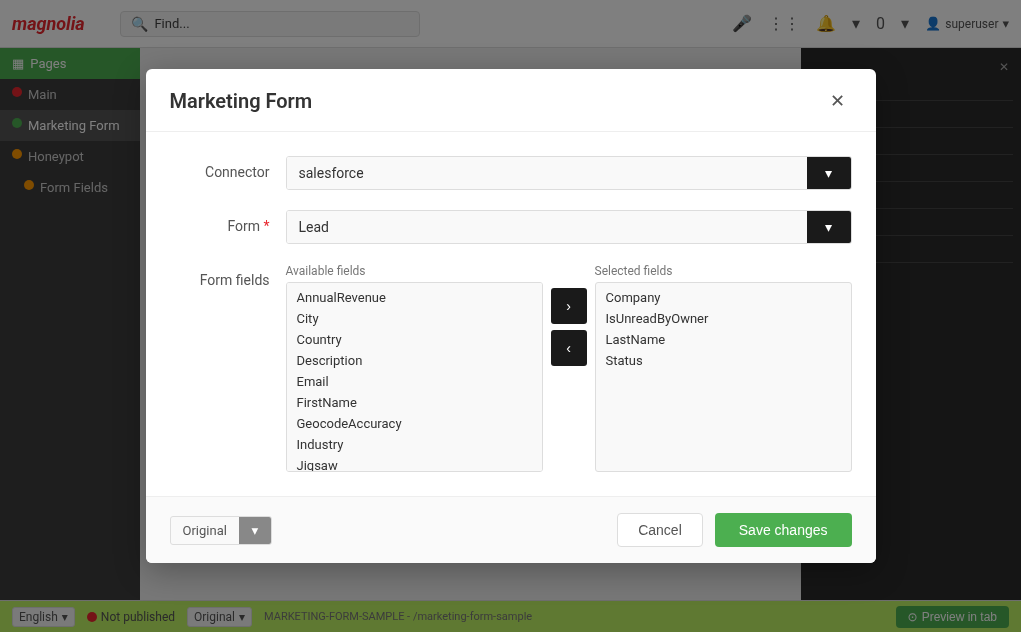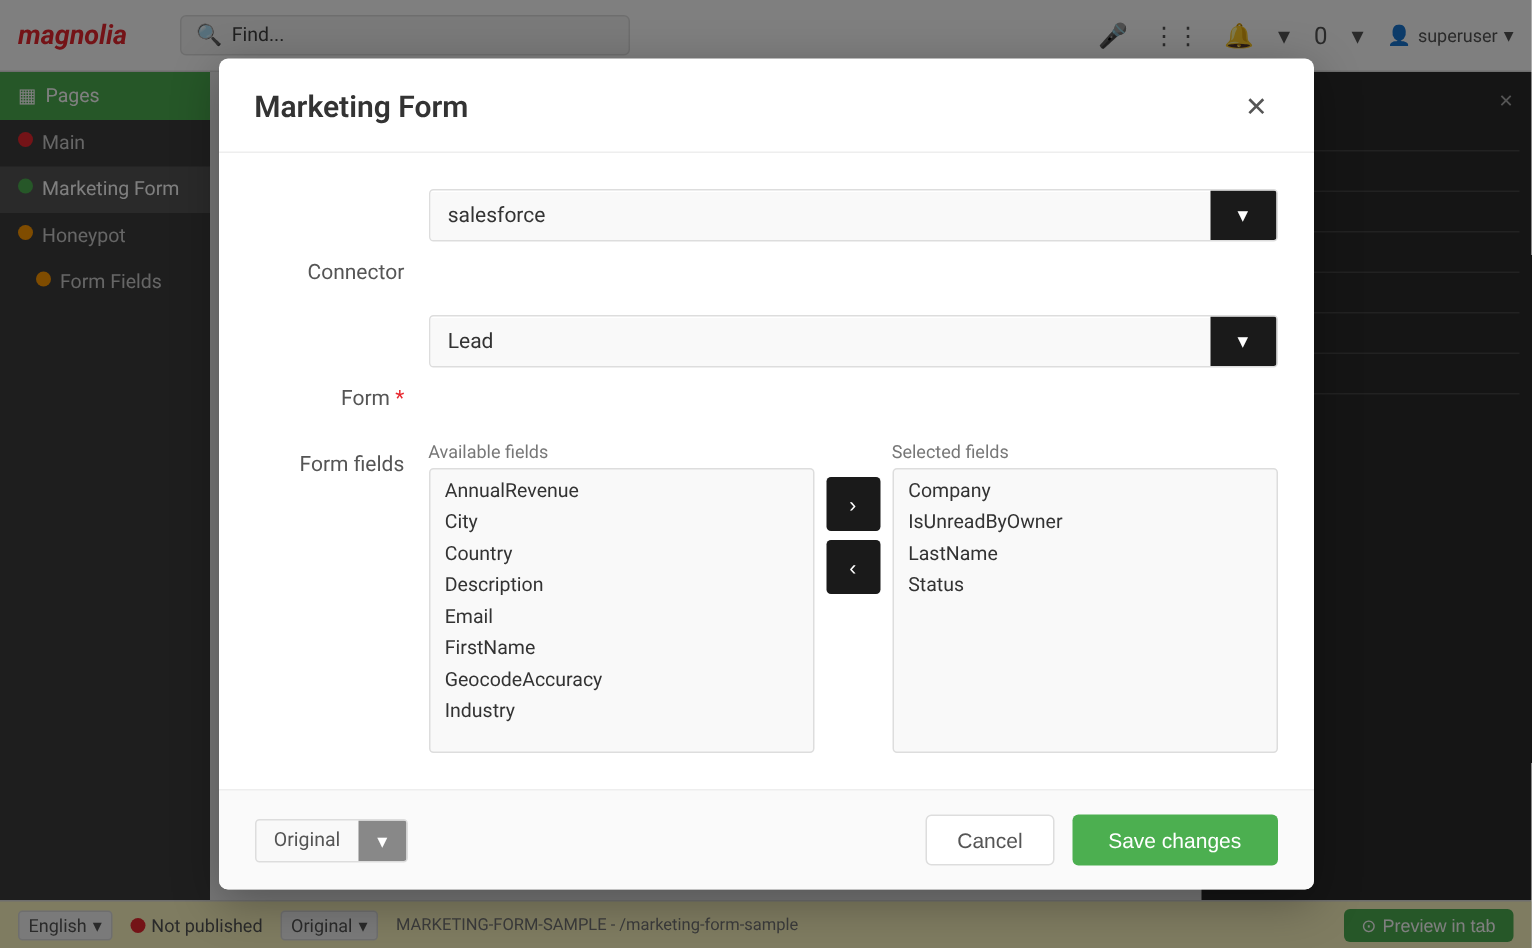--- a/index.html
+++ b/index.html
@@ -141,21 +141,21 @@
       margin-bottom: 20px;
     }
 
     
     .status-bar {
       position: absolute;
       bottom: 0;
       left: 0;
       right: 0;
       height: 32px;
-      background: #fef9c3;
+      background: #bef264;
       border-top: 1px solid #ddd;
       display: flex;
       align-items: center;
       padding: 0 12px;
       gap: 12px;
       font-size: 12px;
       color: #555;
     }
     .lang-select {
       display: flex;
@@ -247,21 +247,20 @@
       margin-bottom: 20px;
       gap: 16px;
     }
     .form-label {
       width: 100px;
       font-size: 14px;
       color: #555;
       padding-top: 8px;
       text-align: right;
       flex-shrink: 0;
-      margin-top: 40px;
     }
     .form-label .required {
       color: #e8272e;
     }
     .form-control {
       flex: 1;
       display: flex;
       align-items: center;
       border: 1px solid #ddd;
       border-radius: 3px;
@@ -577,20 +576,21 @@
             <div class="field-col-label">Available fields</div>
             <div class="field-list">
               <div class="field-item">AnnualRevenue</div>
               <div class="field-item">City</div>
               <div class="field-item">Country</div>
               <div class="field-item">Description</div>
               <div class="field-item">Email</div>
               <div class="field-item">FirstName</div>
               <div class="field-item">GeocodeAccuracy</div>
               <div class="field-item">Industry</div>
+              <div class="field-item">Jigsaw</div>
 
             </div>
           </div>
 
           <div class="arrows-col">
             <button class="arrow-btn">›</button>
             <button class="arrow-btn">‹</button>
           </div>
 
           <div class="field-col">

